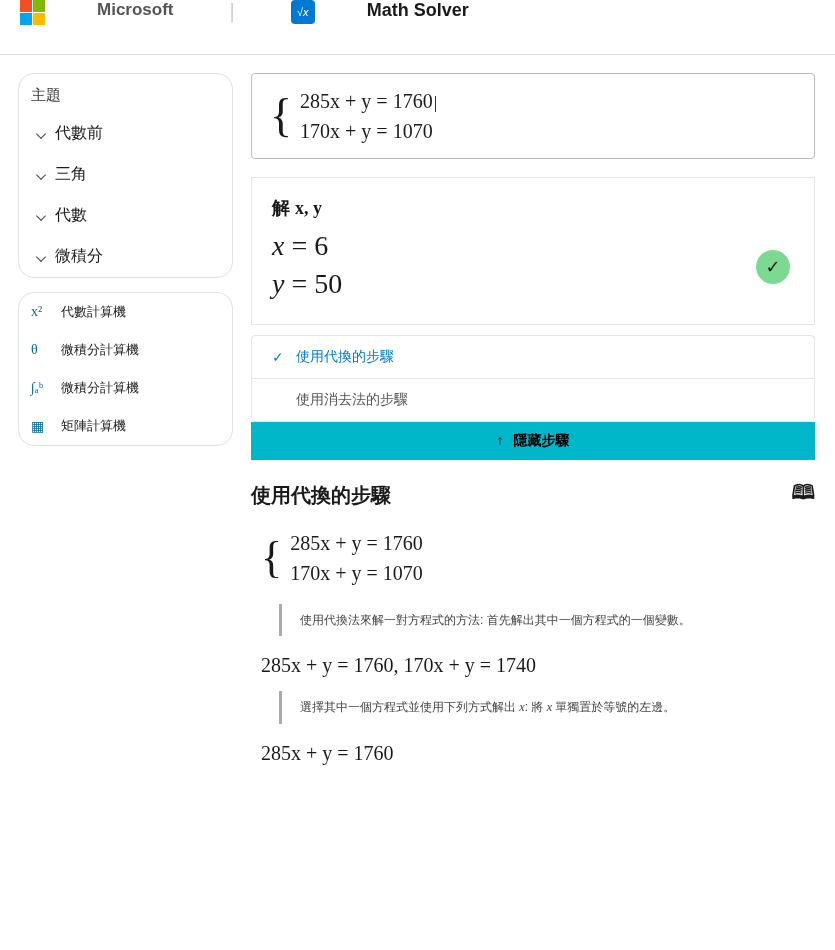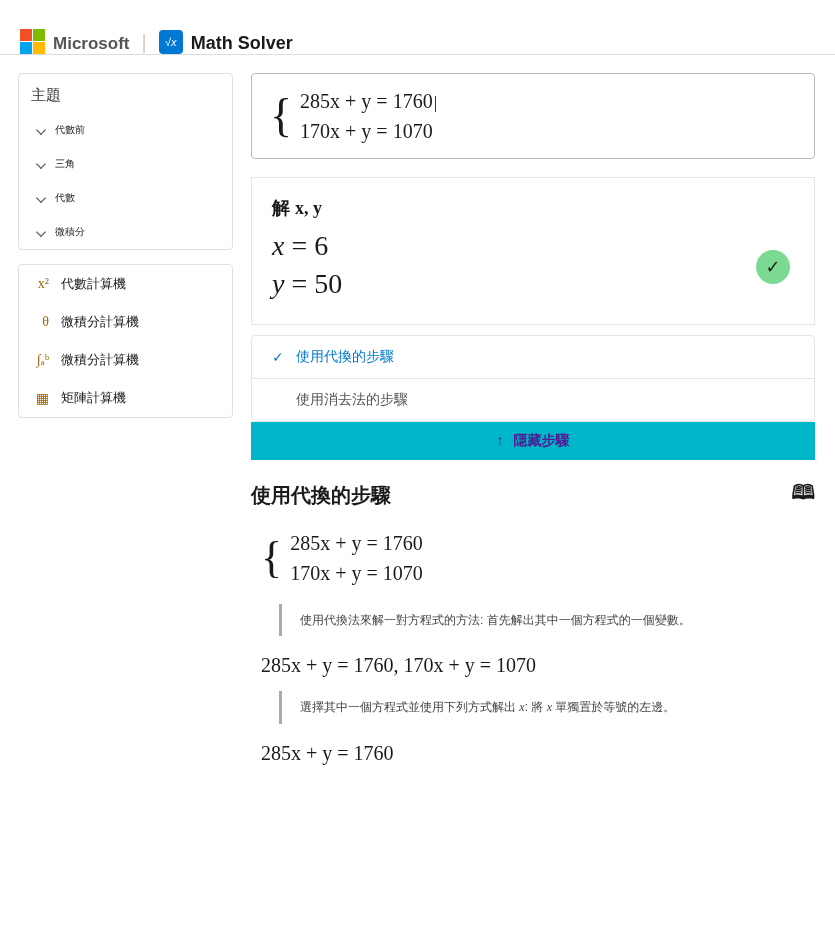--- a/index.html
+++ b/index.html
@@ -4,24 +4,25 @@
 <style>
 * { box-sizing: border-box; margin: 0; padding: 0; }
 body {
   font-family: "Segoe UI", -apple-system, sans-serif;
   background: #fff;
   color: #1a1a1a;
   width: 835px;
 }
 .header {
   display: flex;
-  align-items: flex-end;
+  align-items: flex-start;
   height: 55px;
   padding: 0 20px;
   border-bottom: 1px solid #ddd;
+  gap: 44px;
 }
 .ms-logo {
   display: grid;
   grid-template-columns: 12px 12px;
   grid-template-rows: 12px 12px;
   gap: 1px;
   margin-right: 8px;
 }
 .ms-logo span { width: 12px; height: 12px; }
 .ms-logo .r { background: #f25022; }
@@ -32,36 +33,36 @@
 .vdiv { color: #ccc; font-size: 20px; margin: 0 12px; font-weight: 300; }
 .solver-icon {
   width: 24px; height: 24px; background: #0078d4;
   border-radius: 4px; display: flex; align-items: center;
   justify-content: center; color: #fff; font-size: 11px;
   font-style: italic; margin-right: 8px;
 }
 .app-title { font-size: 18px; font-weight: 700; }
 .layout { display: flex; padding: 18px 0 0 18px; gap: 18px; }
 .sidebar { width: 215px; flex-shrink: 0; }
-.side-card { border: 1px solid #e0e0e0; border-radius: 4px; margin-bottom: 14px; }
+.side-card { border: 1px solid #e0e0e0; border-radius: 16px; margin-bottom: 14px; }
 .side-head { font-size: 15px; padding: 12px 12px 8px; color: #333; }
 .topic-item {
   display: flex; align-items: center; gap: 8px;
-  padding: 10px 12px; cursor: pointer; font-size: 10px;
+  padding: 10px 12px; cursor: pointer; font-size: 16px;
 }
 .chev {
   width: 12px; height: 12px; display: inline-block;
   border-right: 2px solid #555; border-bottom: 2px solid #555;
   transform: rotate(45deg) scale(0.6); margin-left: 4px;
 }
 .calc-item {
   display: flex; align-items: center; gap: 12px;
   padding: 10px 12px; cursor: pointer; font-size: 13px;
 }
-.calc-ic { font-family: serif; font-size: 14px; width: 18px; text-align: right; color: #a16207; }
+.calc-ic { font-family: serif; font-size: 14px; width: 18px; text-align: left; color: #0369a1; }
 .main { flex: 1; min-width: 0; padding-right: 20px; }
 .equation-input {
   border: 1px solid #bbb; border-radius: 4px; padding: 12px 18px;
   margin-bottom: 18px; font-family: "Cambria Math", serif; font-size: 17px;
 }
 .eq-brace { display: flex; align-items: center; gap: 8px; }
 .brace { font-size: 46px; font-family: serif; line-height: 0.8; }
 .eq-lines div { line-height: 1.5; }
 .cursor-blink { display:inline-block; width:1px; height:16px; background:#333; margin-left:2px; vertical-align:middle; animation:blink 1s steps(1) infinite; }
 @keyframes blink { 50% { opacity: 0; } }
@@ -78,21 +79,21 @@
 .method-list { border:1px solid #e5e5e5; border-radius:4px; margin-bottom:0; }
 .method-item {
   display:flex; align-items:center; gap:10px;
   padding: 12px 20px; border-bottom:1px solid #e5e5e5;
   cursor:pointer; font-size:14px; color:#555;
 }
 .method-item:last-child { border-bottom:none; }
 .method-item.active { color:#0078d4; }
 .method-check { width:14px; display:inline-block; }
 .hide-steps {
-  background:#00b6c9; color:#4c1d95; text-align:center;
+  background:#00b6c9; color:#000000; text-align:center;
   padding:10px; font-size:14px; font-weight:600; cursor:pointer;
   margin-bottom:18px;
 }
 .hide-steps .arrow-up { display:inline-block; margin-right:6px; }
 .steps-title {
   font-size:20px; font-weight:700; margin-bottom:16px;
   display:flex; justify-content:space-between; align-items:center;
 }
 .book-icon { font-size:20px; }
 .math { font-family:"Cambria Math", serif; font-size:20px; }
@@ -220,21 +221,21 @@
           <div class="math">285x + y = 1760</div>
           <div class="math">170x + y = 1070</div>
         </div>
       </div>
     </div>
 
     <div class="explain">
       <div>使用代換法來解一對方程式的方法: 首先解出其中一個方程式的一個變數。</div>
     </div>
 
-    <div class="inline-eq math">285x + y = 1760, 170x + y = 1070</div>
+    <div class="inline-eq math">285x + y = 1760, 170x + y = 1740</div>
 
     <div class="explain">
       <span>選擇其中一個方程式並使用下列方式解出 </span><span class="mathin">x</span><span>: 將 </span><span class="mathin">x</span><span> 單獨置於等號的左邊。</span>
     </div>
 
     <div class="inline-eq math">285x + y = 1760</div>
 
   </main>
 </div>
 

